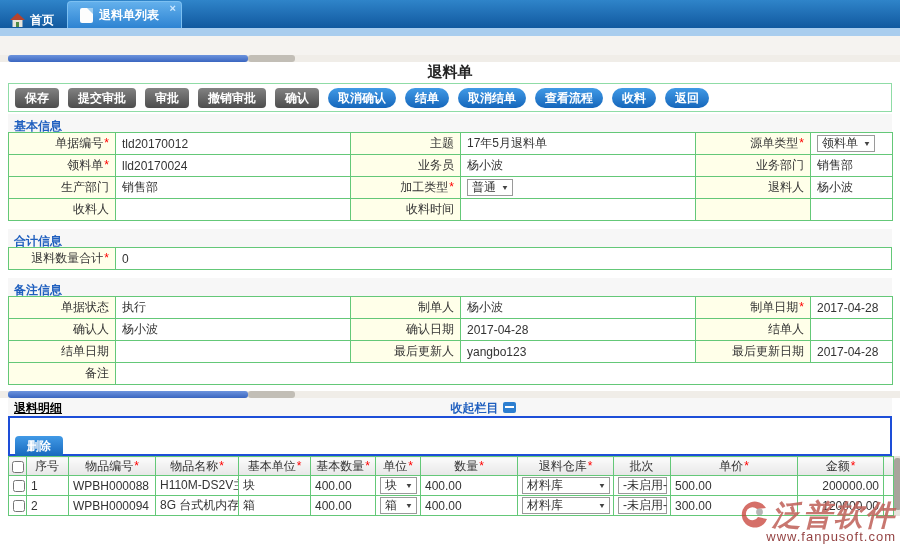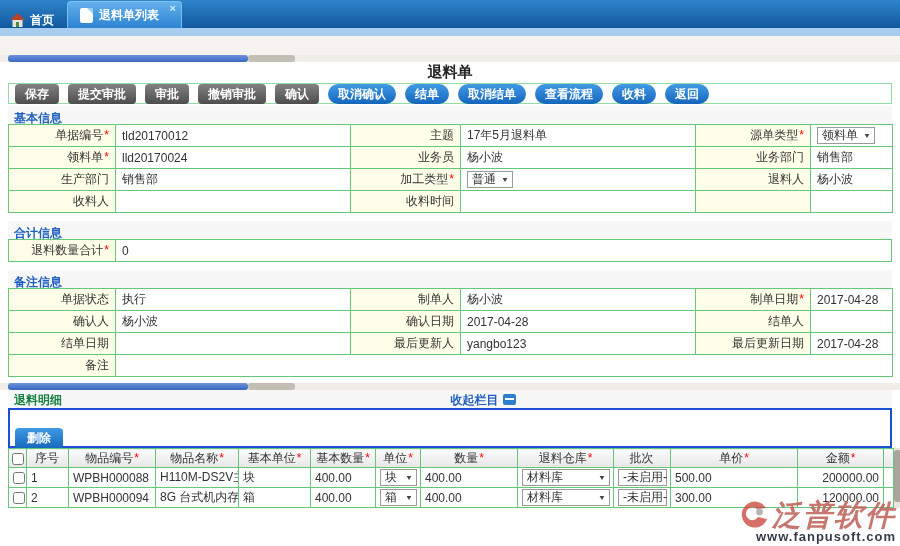--- a/index.html
+++ b/index.html
@@ -24,21 +24,21 @@
   .topzone { height:19px; background:#f5f3f0; }
 
   
   .hscroll { height:7px; background:#f0ede8; display:flex; padding-left:8px; }
   .hs-thumb { width:240px; height:7px; background:linear-gradient(#6c93dd,#3a66c0); border-radius:3px; }
   .hs-gray { width:47px; height:7px; background:#c2beb6; border-radius:3px; }
 
   
   .pg-title { height:20px; line-height:20px; text-align:center; font-size:15px; font-weight:bold; color:#222; background:#fff; }
   .toolbar { margin:1px 8px 0 8px; border:1px solid #8fdca6; background:#fff;
-    display:flex; align-items:center; gap:9px; padding:4px 6px; height:21px; }
+    display:flex; align-items:center; gap:9px; padding:4px 6px; height:29px; }
   .btn { border:none; border-radius:4px; color:#fff; font-size:12px; font-weight:bold;
     padding:3px 10px; cursor:pointer; line-height:14px; white-space:nowrap; }
   .btn.gray { background:linear-gradient(#828282,#4d4d4d); }
   .btn.blue { background:linear-gradient(#419ae6,#1566bb);border-radius:10px; }
 
   
   .sec-h { margin:0 8px; padding:6px 6px 3px 6px; color:#1f5fbf; font-weight:bold;
     background:#f7f7f7; height:18px; line-height:12px; }
   .sec-h.first { margin-top:2px; }
   .gap { height:8px; background:#fff; }
@@ -52,21 +52,21 @@
 
   
   .dd { display:inline-flex; align-items:center; justify-content:space-between;
     border:1px solid #9a9a9a; background:#fff; padding:1px 3px 1px 4px; height:17px;
     cursor:pointer; vertical-align:middle; }
   .dd .arr { font-size:8px; color:#444; margin-left:5px; transform:scaleY(.85); }
 
   
   .detail-h { margin:0 8px; padding:5px 6px 2px 6px; background:#f7f7f7; height:18px;
     display:flex; align-items:center; }
-  .detail-h .t { color:#15803d; font-weight:bold; }
+  .detail-h .t { color:#000000; font-weight:bold;text-decoration:underline; }
   .detail-h .mid { flex:1; text-align:center;padding-left:18px; }
   .collapse-link { color:#1f5fbf; font-weight:bold; cursor:pointer; }
   .collapse-ico { display:inline-block; width:13px; height:11px; background:#2d7fd0;
     border-radius:2px; vertical-align:-1px; margin-left:4px; position:relative; cursor:pointer; }
   .collapse-ico:before { content:""; position:absolute; left:2px; right:2px; top:4px; height:2px; background:#fff; }
   .detail-toolbar { margin:0 8px; border:2px solid #1d4ed8; background:#fff; padding:18px 5px; height:22px; }
   .btn-del { border:none; border-radius:4px; background:linear-gradient(#419ae6,#1566bb);
     color:#fff; font-weight:bold; font-size:12px; padding:2px 12px; cursor:pointer; }
 
   .detail-wrap { display:flex; margin-left:8px; width:892px; }
@@ -78,21 +78,21 @@
   td.num-r { text-align:right; }
   .cb { width:12px; height:12px; vertical-align:middle; cursor:pointer; }
   .vscroll { width:7px; background:#e8e4de; }
   .vs-thumb { width:7px; height:52px; background:#a9a49c; border-radius:3px; margin-top:2px; }
 
   
   .watermark { position:absolute; right:4px; bottom:2px; width:215px; text-align:right;
     pointer-events:none; z-index:20; opacity:.85; }
   .wm-row { display:flex; align-items:center; justify-content:flex-end; gap:2px;font-style:italic; }
   .wm-brand { font-size:29px; font-weight:bold; color:#bf6058; letter-spacing:2px; line-height:28px; }
-  .wm-url { font-size:13px; font-weight:bold; color:#0f172a; letter-spacing:1px; line-height:14px; }
+  .wm-url { font-size:13px; font-weight:normal; color:#7f1d1d; letter-spacing:1px; line-height:14px; }
 </style>
 </head>
 <body>
 
 <div class="stage">
 
   <div class="tabbar">
     <div class="tab-home">
       <svg width="15" height="14" viewBox="0 0 15 14">
         <polygon points="7.5,0 15,7 0,7" fill="#b5432e"></polygon>

